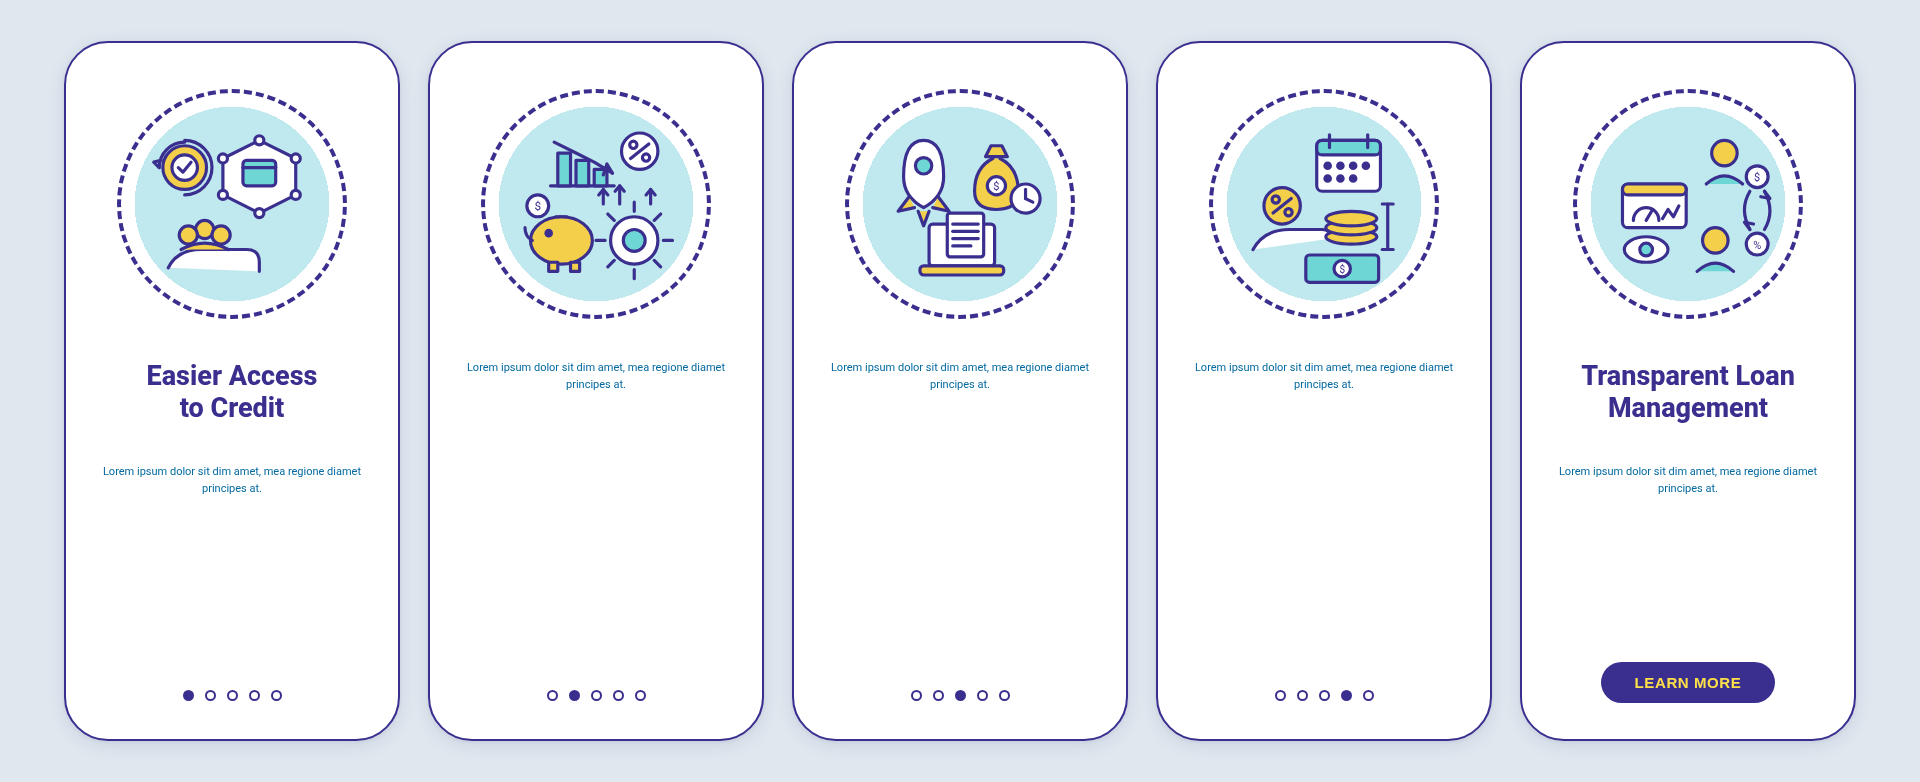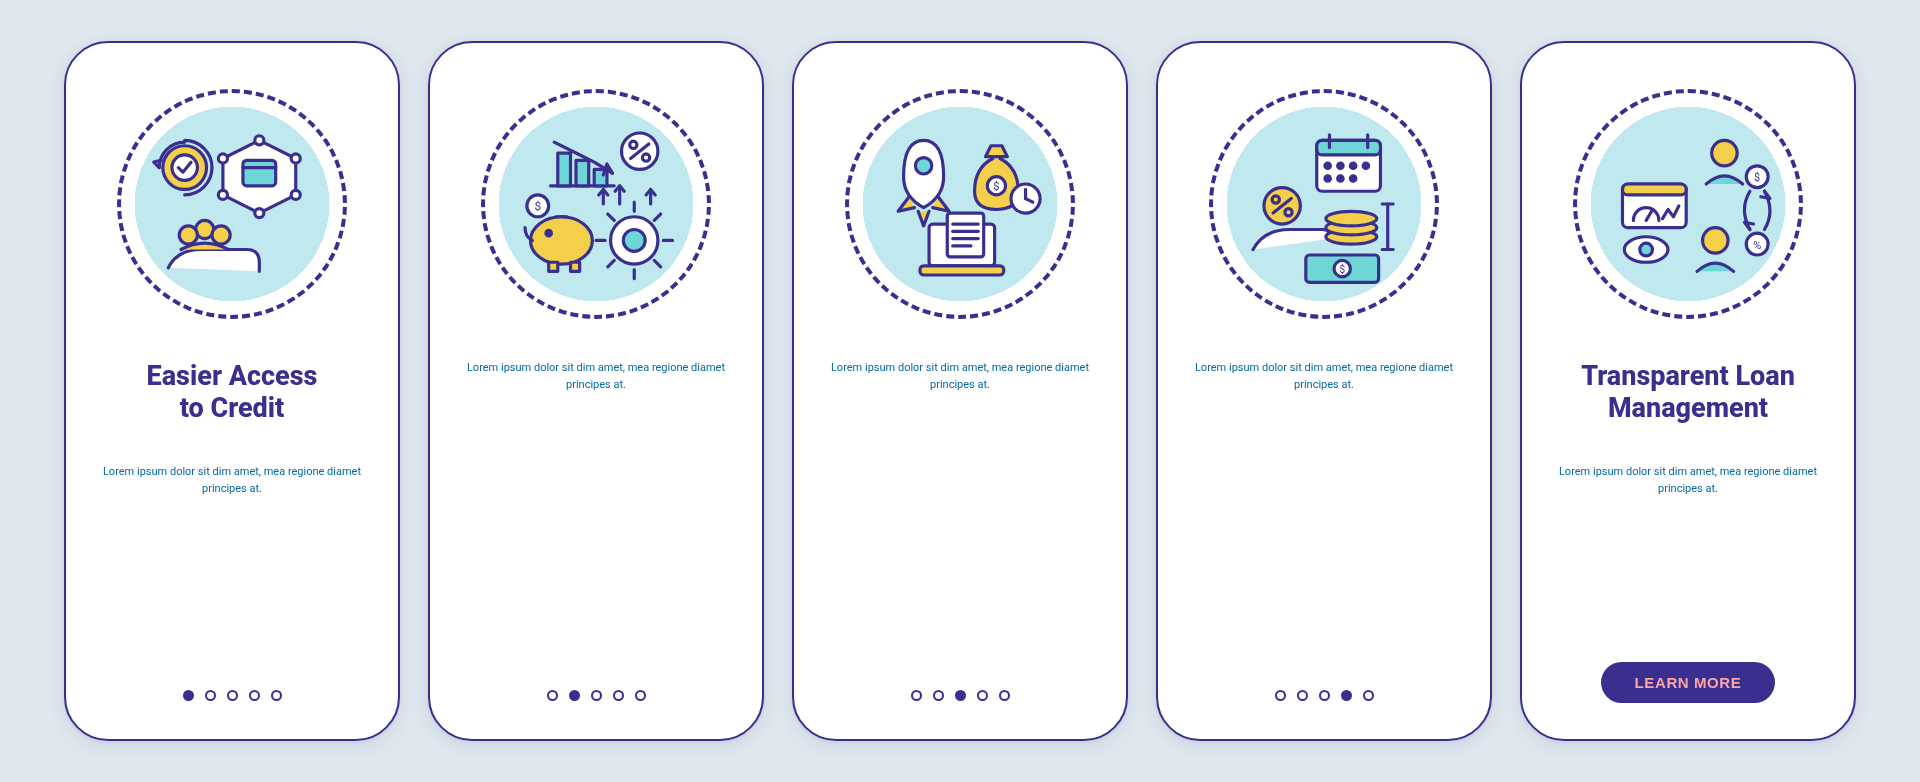--- a/index.html
+++ b/index.html
@@ -73,21 +73,21 @@
     height: 11px;
     border-radius: 50%;
     border: 2px solid #3a2f8f;
     background: transparent;
   }
   .dot.active {
     background: #3a2f8f;
   }
   .cta {
     background: #3a2f8f;
-    color: #fca5a5;
+    color: #fde047;
     border: none;
     border-radius: 999px;
     padding: 12px 34px;
     font-size: 15px;
     font-weight: 700;
     letter-spacing: 0.6px;
     cursor: pointer;
     margin-top: 16px;
     margin-bottom: 4px;
   }

